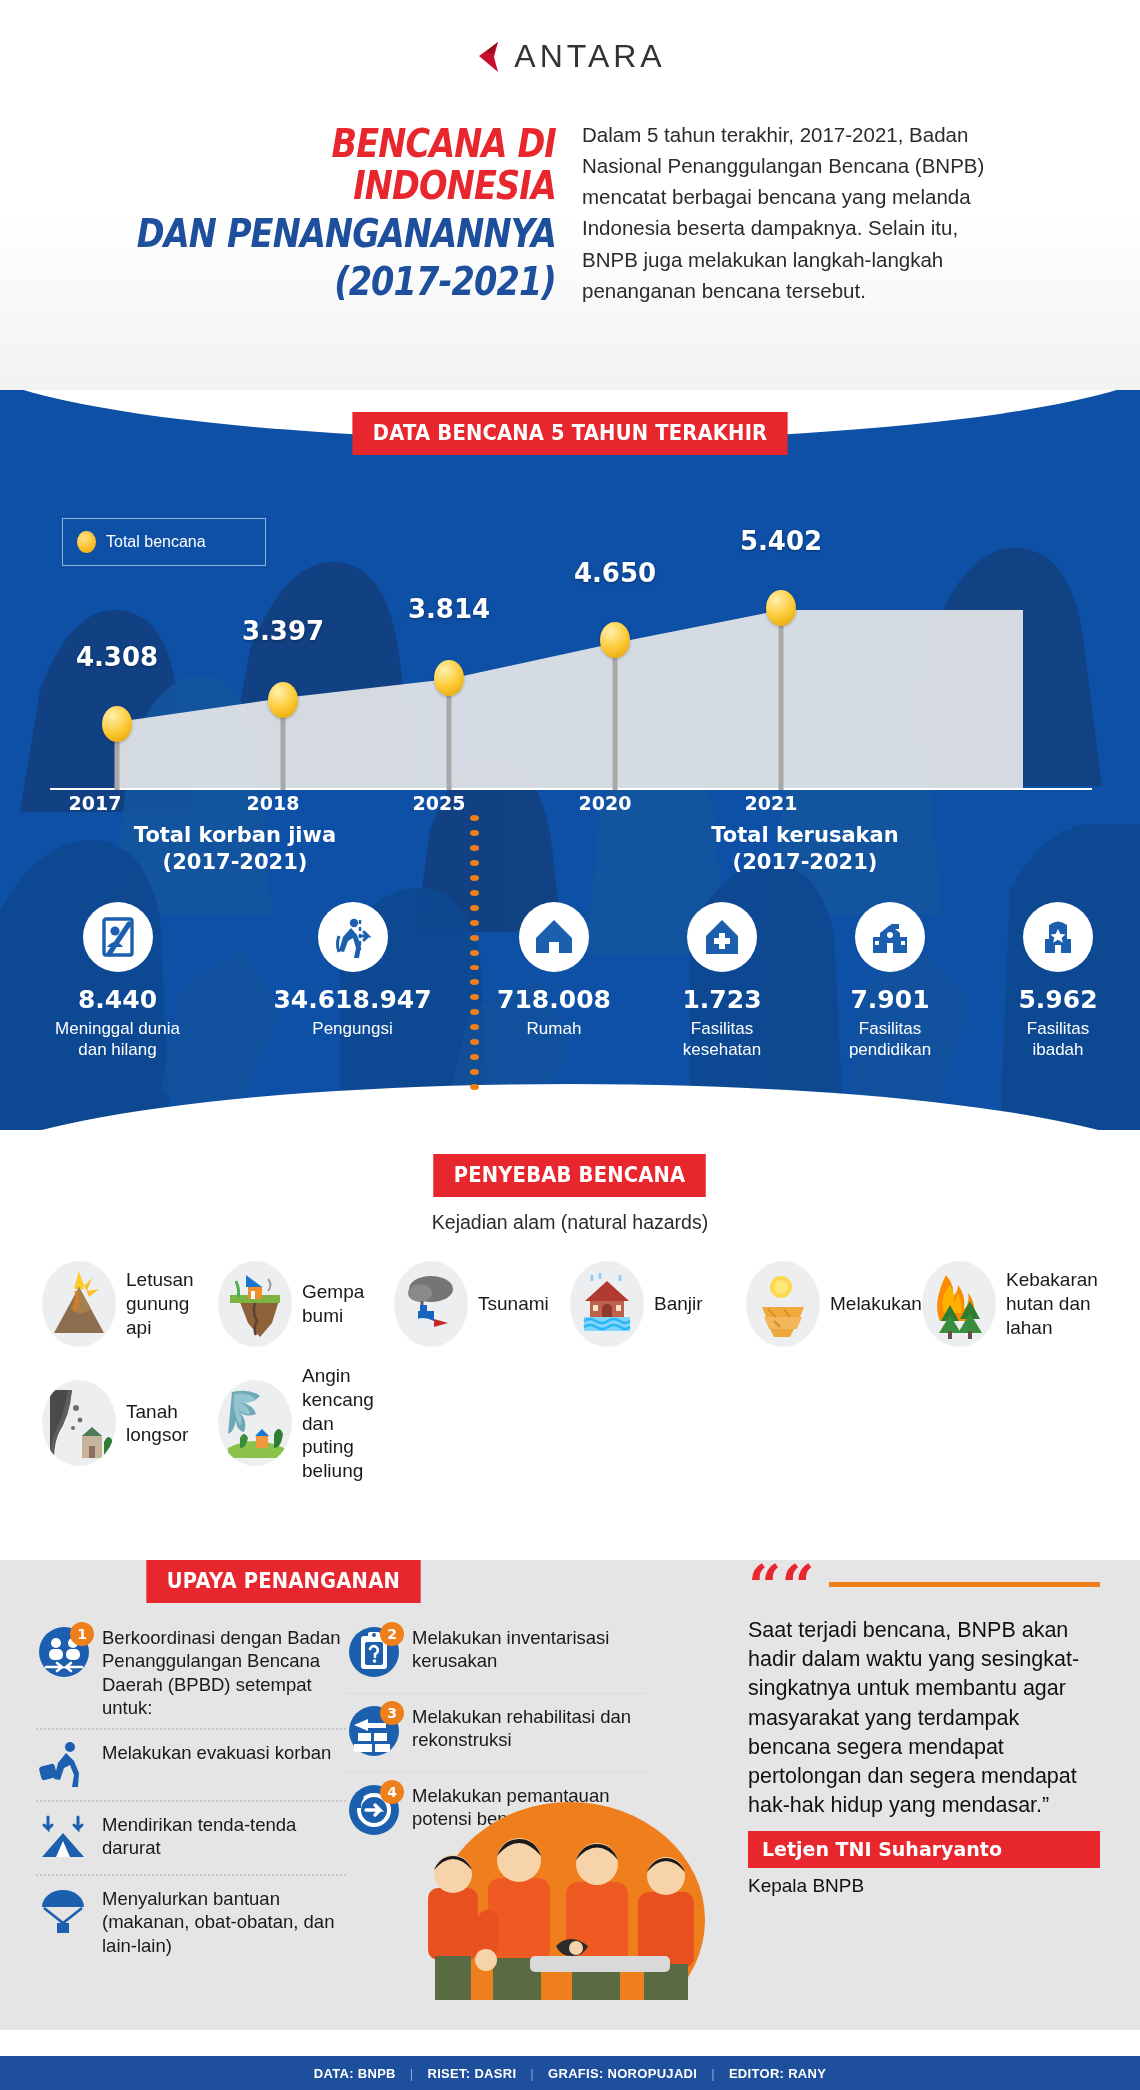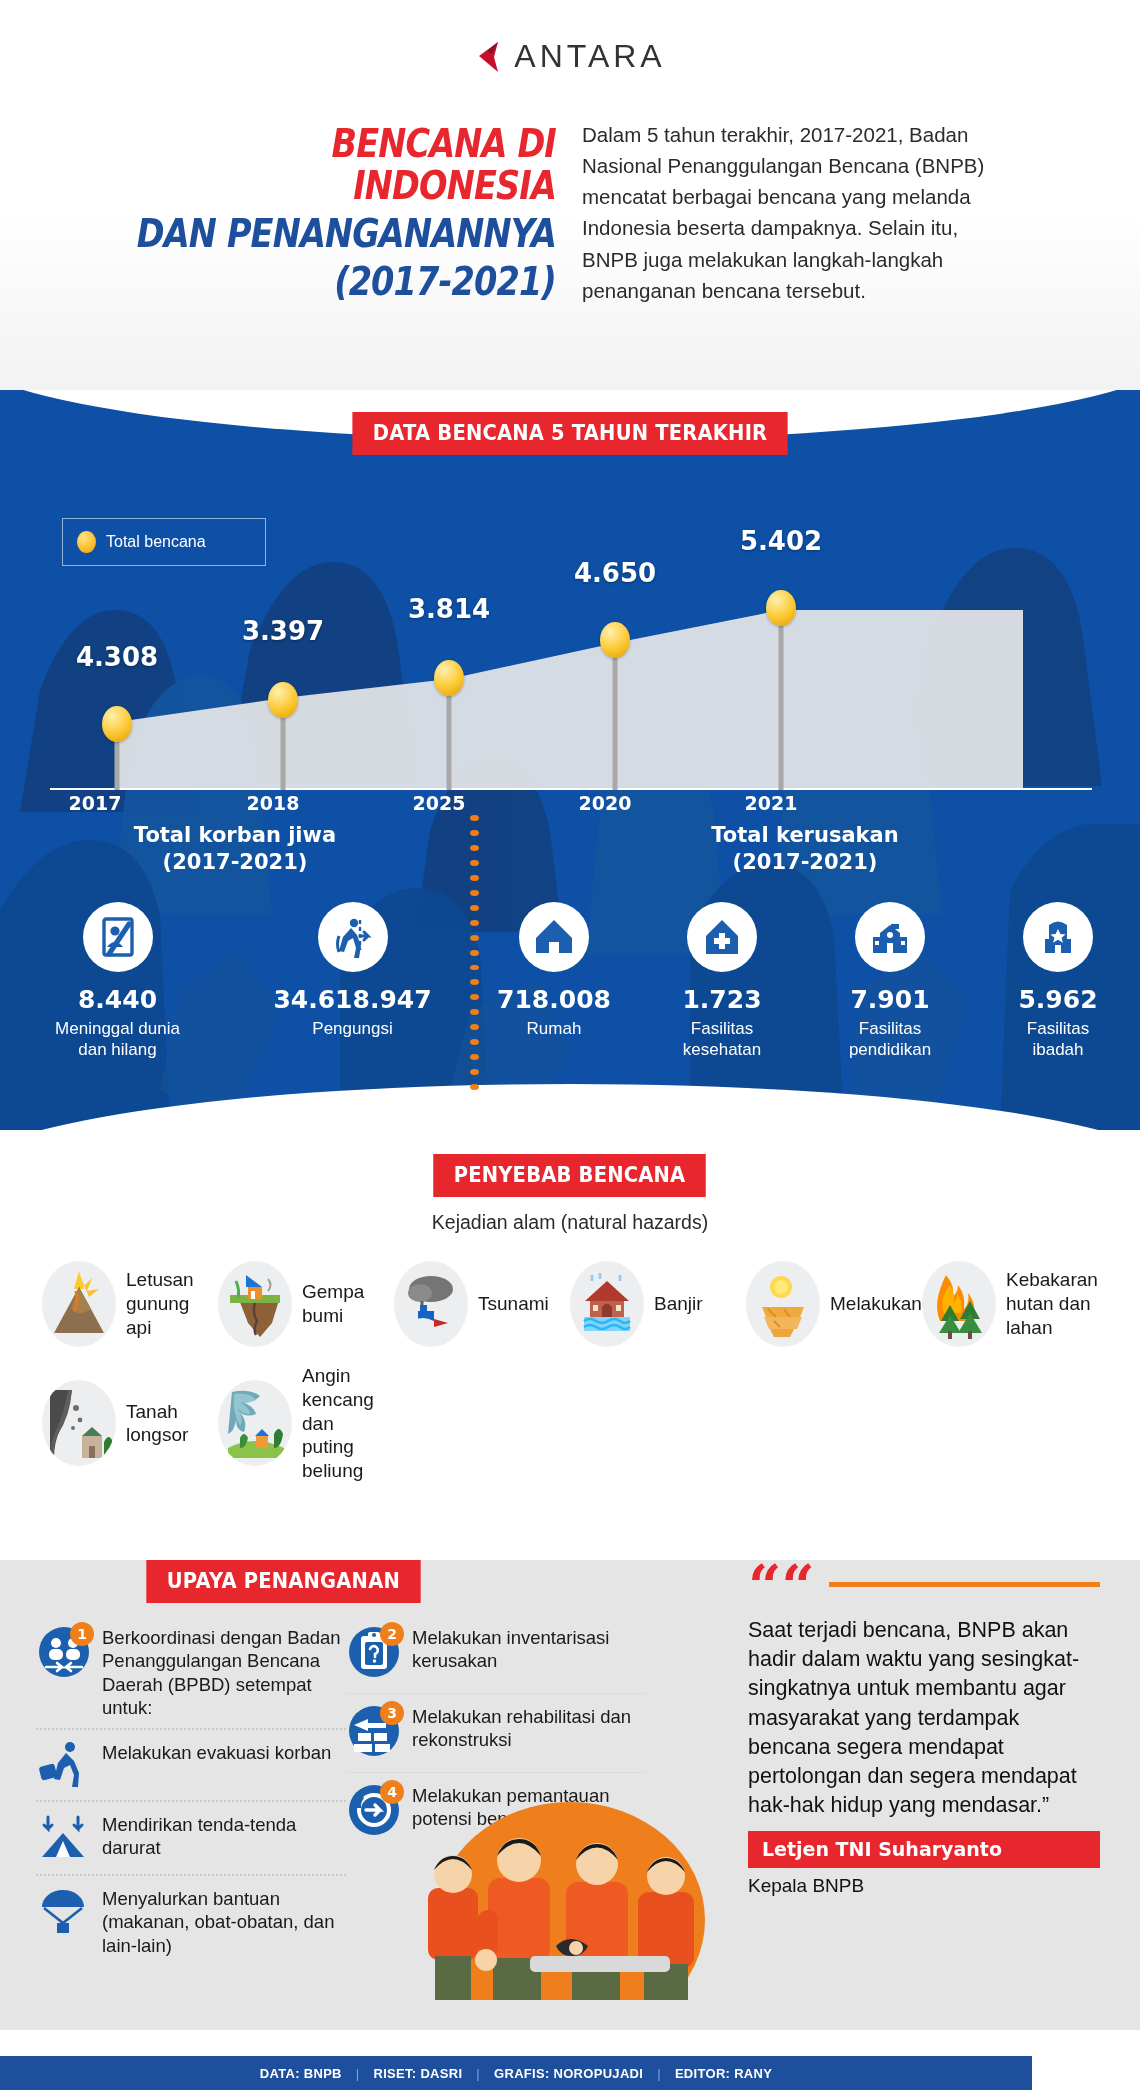--- a/index.html
+++ b/index.html
@@ -187,21 +187,21 @@
     padding: 7px 14px 8px; margin-top: 10px; display: block;
     font-family: "DejaVu Sans", sans-serif;
   }
   .quote-role { font-size: 19px; color: #111; margin-top: 7px; }
 
   
   .rescue { position: absolute; left: 380px; bottom: 30px; width: 350px; height: 230px; }
 
   
   .footer {
-    position: absolute; left: 0; bottom: 0; width: 1032px; height: 34px;
+    position: absolute; left: 0; bottom: 0; width: 1140px; height: 34px;
     background: #1d4f9c; color: #fff; display: flex; align-items: center;
     justify-content: center; gap: 0; font-size: 13px; letter-spacing: .3px;
   }
   .footer span { padding: 0 14px; }
   .footer b { font-weight: 700; }
   .footer .sep { color: #7ea6d8; padding: 0; }
 </style>
 </head>
 <body>
 

